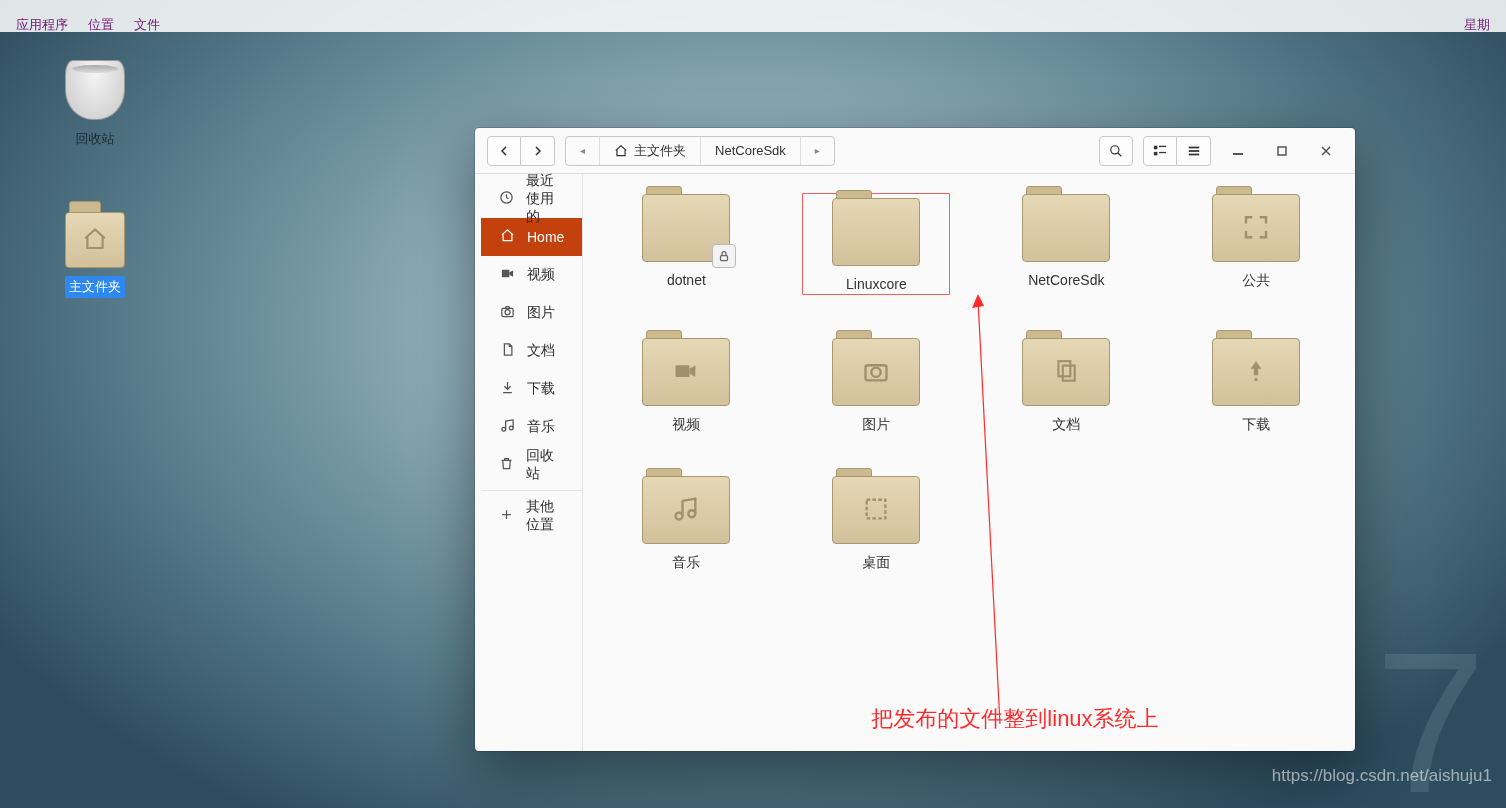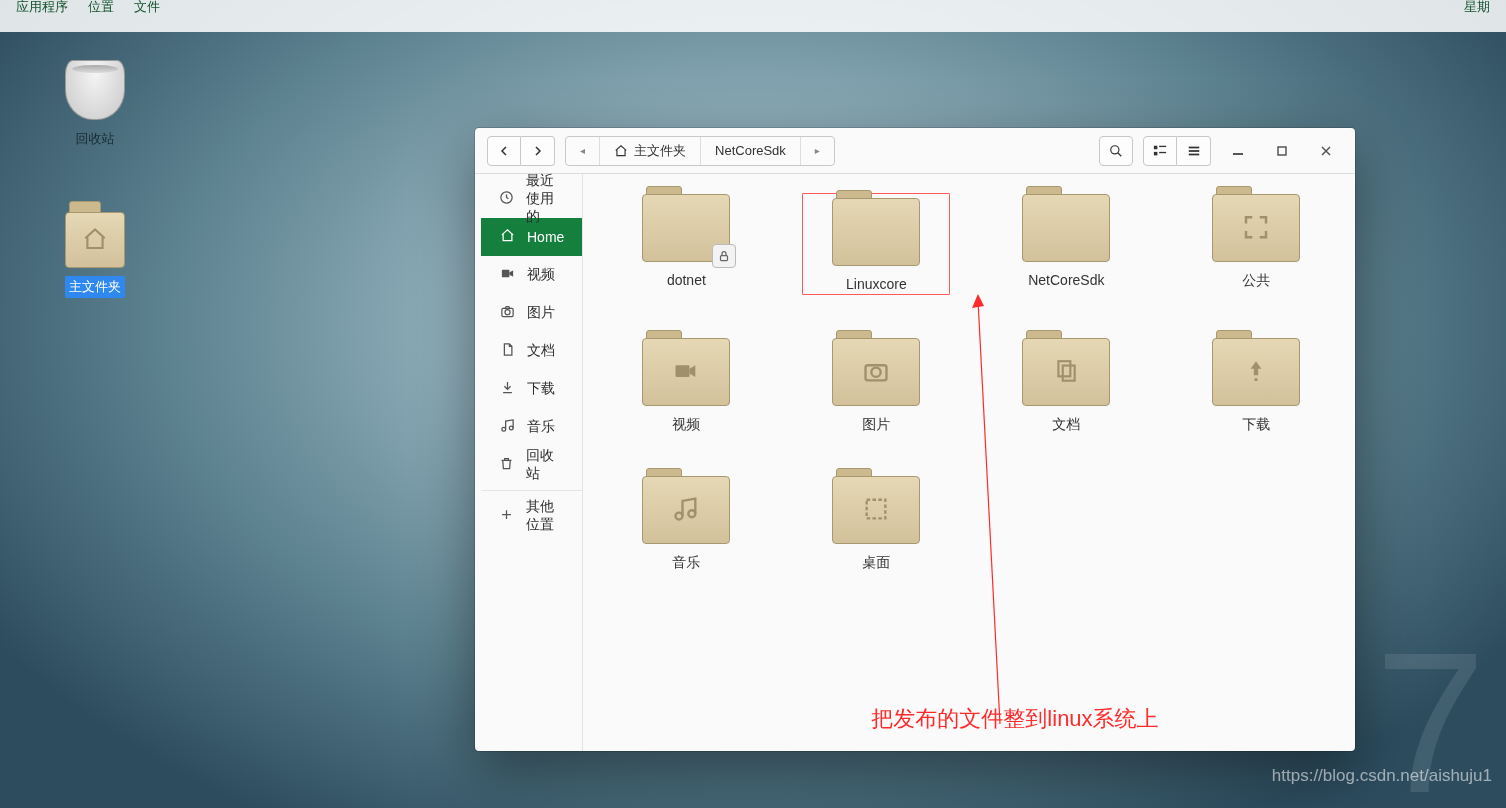--- a/index.html
+++ b/index.html
@@ -3,22 +3,22 @@
 <meta charset="utf-8">
 <style>
 * { margin: 0; padding: 0; box-sizing: border-box; }
 body {
   font-family: "Microsoft YaHei", "PingFang SC", sans-serif;
   width: 1506px; height: 808px;
   background: radial-gradient(ellipse at 50% 40%, #c4d5d9 0%, #94b2be 25%, #5d8290 55%, #2d4d5f 85%);
   overflow: hidden; position: relative;
 }
 .topbar {
-  height: 24px; background: rgba(255,255,255,.85); display: flex; align-items: flex-end;
-  padding: 16px 6px; font-size: 13px; color: #14532d;
+  height: 24px; background: rgba(255,255,255,.85); display: flex; align-items: flex-start;
+  padding: 16px 6px; font-size: 13px; color: #701a75;
 }
 .topbar .menu-item { padding: 0 10px; cursor: default; }
 .topbar .right { margin-left: auto; }
 .desktop-icons { position: absolute; top: 60px; left: 55px; display: flex; flex-direction: column; gap: 58px; }
 .desk-ic { width: 80px; text-align: center; font-size: 13px; color: #1a2b36; }
 .desk-ic .glyph { width: 60px; height: 60px; margin: 0 auto 8px; }
 .desk-ic .lbl { display: inline-block; padding: 2px 4px; }
 .desk-ic .lbl.sel { background: #2f87f0; color: #fff; border-radius: 2px; }
 .mesh-bin {
   background: radial-gradient(ellipse at 50% 20%, #f5f5f5, #c8c8c8);
@@ -53,21 +53,21 @@
 .pathbar { display:flex; border:1px solid #c8c8c8; border-radius:4px; height:30px; overflow:hidden; background:#fbfbfb; }
 .pathseg { display:flex; align-items:center; padding:0 14px; border-right:1px solid #ddd; font-size:13px; color:#333; gap:6px; }
 .pathseg .tri { font-size:10px; color:#888; }
 .pathseg:last-child { border-right:none; }
 .fm-header .spacer { flex:1; }
 .wc-btn { width:34px; height:30px; display:flex; align-items:center; justify-content:center; color:#555; }
 
 .fm-body { display:flex; height: calc(100% - 46px); }
 .sidebar { width:192px; border-right:1px solid #e4e4e4; padding-top:6px;margin-left:6px; }
 .sb-item { display:flex; align-items:center; gap:12px; padding:0 18px; height:38px; font-size:14px; color:#2e2e2e; }
-.sb-item.active { background:#15803d; color:#fff; }
+.sb-item.active { background:#c2410c; color:#fff; }
 .sb-item.active .sic { color:#fff; }
 .sb-item .sic { width:16px; text-align:center; color:#555; }
 .content { flex:1; padding:18px 28px; position:relative; }
 .folders { display:grid; grid-template-columns: repeat(4, 150px); column-gap:10px; row-gap:22px;gap:40px; }
 .fitem { display:flex; flex-direction:column; align-items:center; font-size:14px; color:#333; }
 .fitem .fthumb { width:88px; height:70px; position:relative; margin-bottom:10px; }
 .fitem .fthumb .tab { width:36px; height:12px; top:-6px; }
 .fitem .fthumb .body { top:2px; }
 .fitem.highlight { outline:1px solid #ff5a5a; outline-offset:-2px; padding:4px; border-radius:2px; }
 .lock-badge { position:absolute; bottom:-6px; right:-6px; width:24px; height:24px; background:#f3f3f3;

